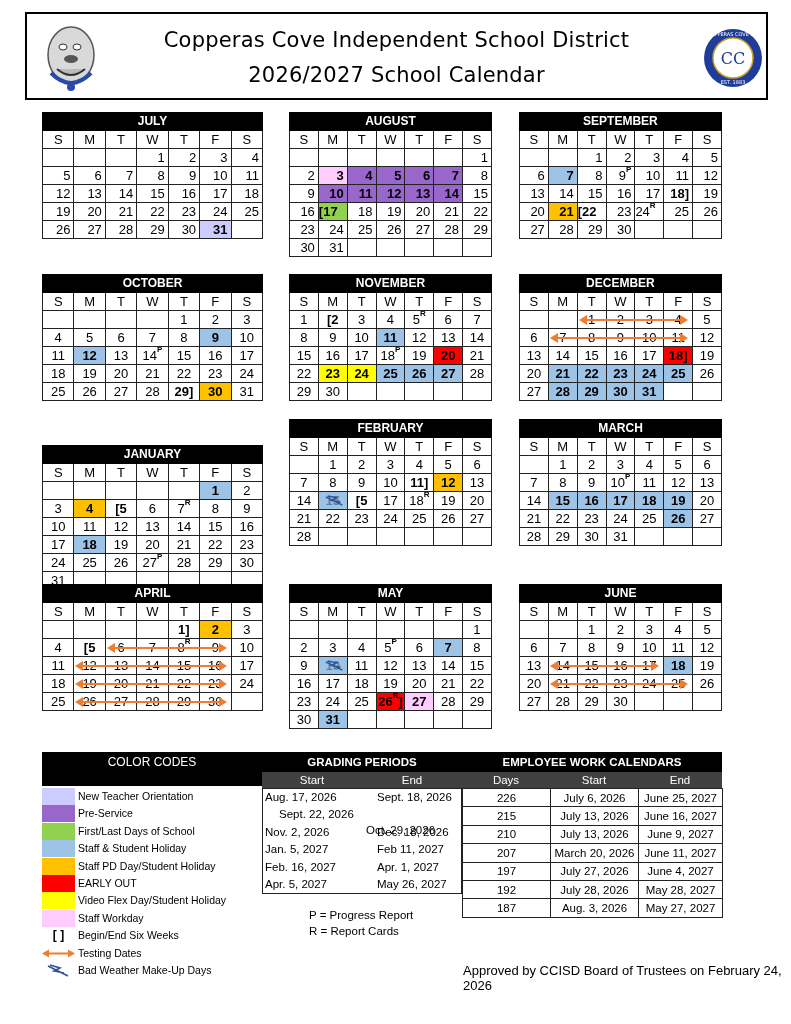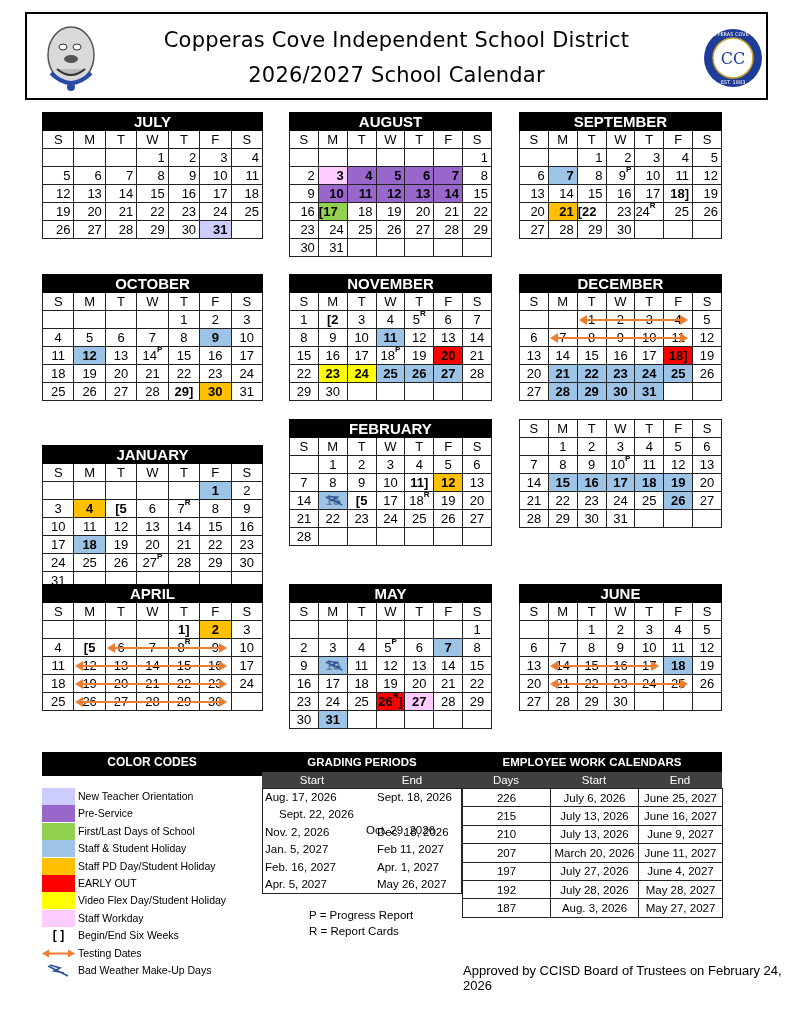--- a/index.html
+++ b/index.html
@@ -6,40 +6,40 @@
   body{width:791px;height:1024px;position:relative;font-family:"Liberation Sans",sans-serif;color:#000;overflow:hidden;}
   .header{position:absolute;left:25px;top:12px;width:743px;height:88px;border:2px solid #000;box-sizing:border-box;background:#fff;}
   .header .t1,.header .t2{position:absolute;left:0;width:100%;text-align:center;font-family:"DejaVu Sans",sans-serif;font-size:21px;letter-spacing:0.2px;}
   .header .t1{top:14px;}
   .header .t2{top:49px;}
   .logo-left{position:absolute;left:18px;top:7px;width:52px;height:74px;}
   .logo-right{position:absolute;left:675px;top:6px;width:62px;height:76px;}
 
   .month{position:absolute;border-collapse:collapse;table-layout:fixed;}
   .month td{border:1.3px solid #222;height:17px;padding:0 3px 0 0;font-size:13px;text-align:right;line-height:17px;box-sizing:border-box;position:relative;}
-  .month .mh td{background:#000;color:#fff;font-weight:bold;text-align:center;padding:0;border-color:#000;font-size:15px;}
+  .month .mh td{background:#000;color:#fff;font-weight:bold;text-align:center;padding:0;border-color:#000;font-size:12px;}
   .month .dh td{text-align:center;padding:0;}
   .month.center td{text-align:center;padding:0;}
   .b{font-weight:bold;}
   .c-nto{background:#ccccff;}
   .c-pre{background:#9966cc;}
   .c-first{background:#92d050;}
   .c-hol{background:#9dc3e6;}
   .c-pd{background:#ffc000;}
   .c-early{background:#ff0000;}
   .c-flex{background:#ffff00;}
   .c-work{background:#ffccff;}
   sup{font-size:8px;font-weight:bold;vertical-align:top;line-height:8px;position:relative;top:-1px;}
   .arrow{position:absolute;height:2px;background:#ed7d31;pointer-events:none;}
   .arrow:before,.arrow:after{content:"";position:absolute;top:-4px;border-top:5px solid transparent;border-bottom:5px solid transparent;}
   .arrow:before{left:-6px;border-right:8px solid #ed7d31;}
   .arrow:after{right:-6px;border-left:8px solid #ed7d31;}
   .bw{position:absolute;}
 
-  .legend-hdr{position:absolute;left:42px;top:752px;width:220px;height:24px;background:#000;color:#fff;font-weight:bold;font-size:12px;text-align:center;line-height:20px;}
+  .legend-hdr{position:absolute;left:42px;top:752px;width:220px;height:34px;background:#000;color:#fff;font-weight:normal;font-size:12px;text-align:center;line-height:20px;}
   .legend-item{position:absolute;left:42px;width:240px;height:17px;font-size:10.5px;line-height:17px;}
   .legend-item .sw{position:absolute;left:0;top:0;width:33px;height:17px;}
   .legend-item .lbl{position:absolute;left:36px;top:0;}
   .gp-hdr{position:absolute;left:262px;top:752px;width:200px;height:20px;background:#000;color:#fff;font-weight:bold;font-size:11.5px;text-align:center;line-height:20px;}
   .gp-sub{position:absolute;top:772px;height:16px;background:#404040;color:#fff;font-size:11.5px;text-align:center;line-height:16px;}
   .gp-table{position:absolute;left:262px;top:788px;width:200px;border:1.3px solid #222;box-sizing:border-box;}
   .gp-row{height:17.4px;font-size:11.5px;line-height:17.4px;position:relative;}
   .gp-row span{position:absolute;}
   .ew-hdr{position:absolute;left:462px;top:752px;width:260px;height:20px;background:#000;color:#fff;font-weight:bold;font-size:11.5px;text-align:center;line-height:20px;}
   .ew-table{position:absolute;left:462px;top:788px;border-collapse:collapse;table-layout:fixed;}
@@ -658,20 +658,23 @@
       <colgroup>
         <col style="width: 28.8571px;">
         <col style="width: 28.8571px;">
         <col style="width: 28.8571px;">
         <col style="width: 28.8571px;">
         <col style="width: 28.8571px;">
         <col style="width: 28.8571px;">
         <col style="width: 28.8571px;">
       </colgroup>
       <tbody>
+        <tr class="mh">
+          <td colspan="7">MARCH</td>
+        </tr>
         <tr class="dh">
           <td>S</td>
           <td>M</td>
           <td>T</td>
           <td>W</td>
           <td>T</td>
           <td>F</td>
           <td>S</td>
         </tr>
         <tr>

